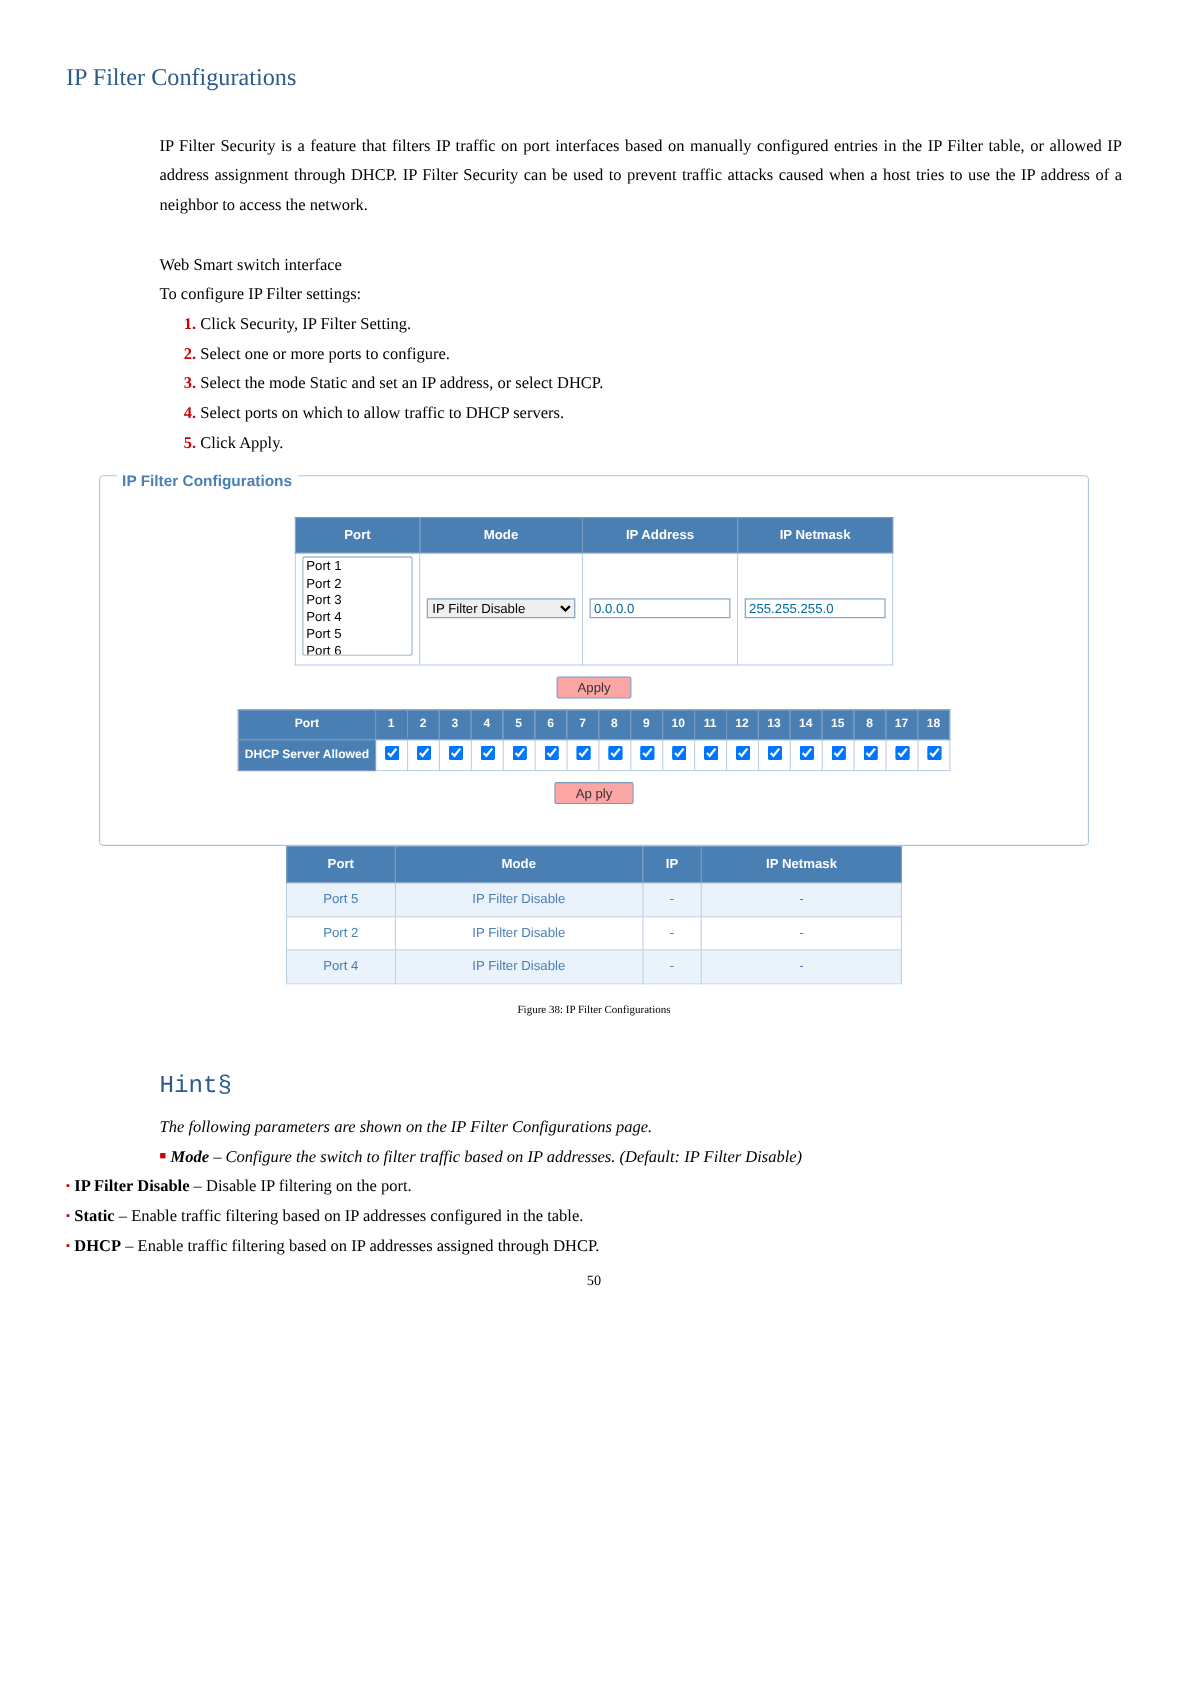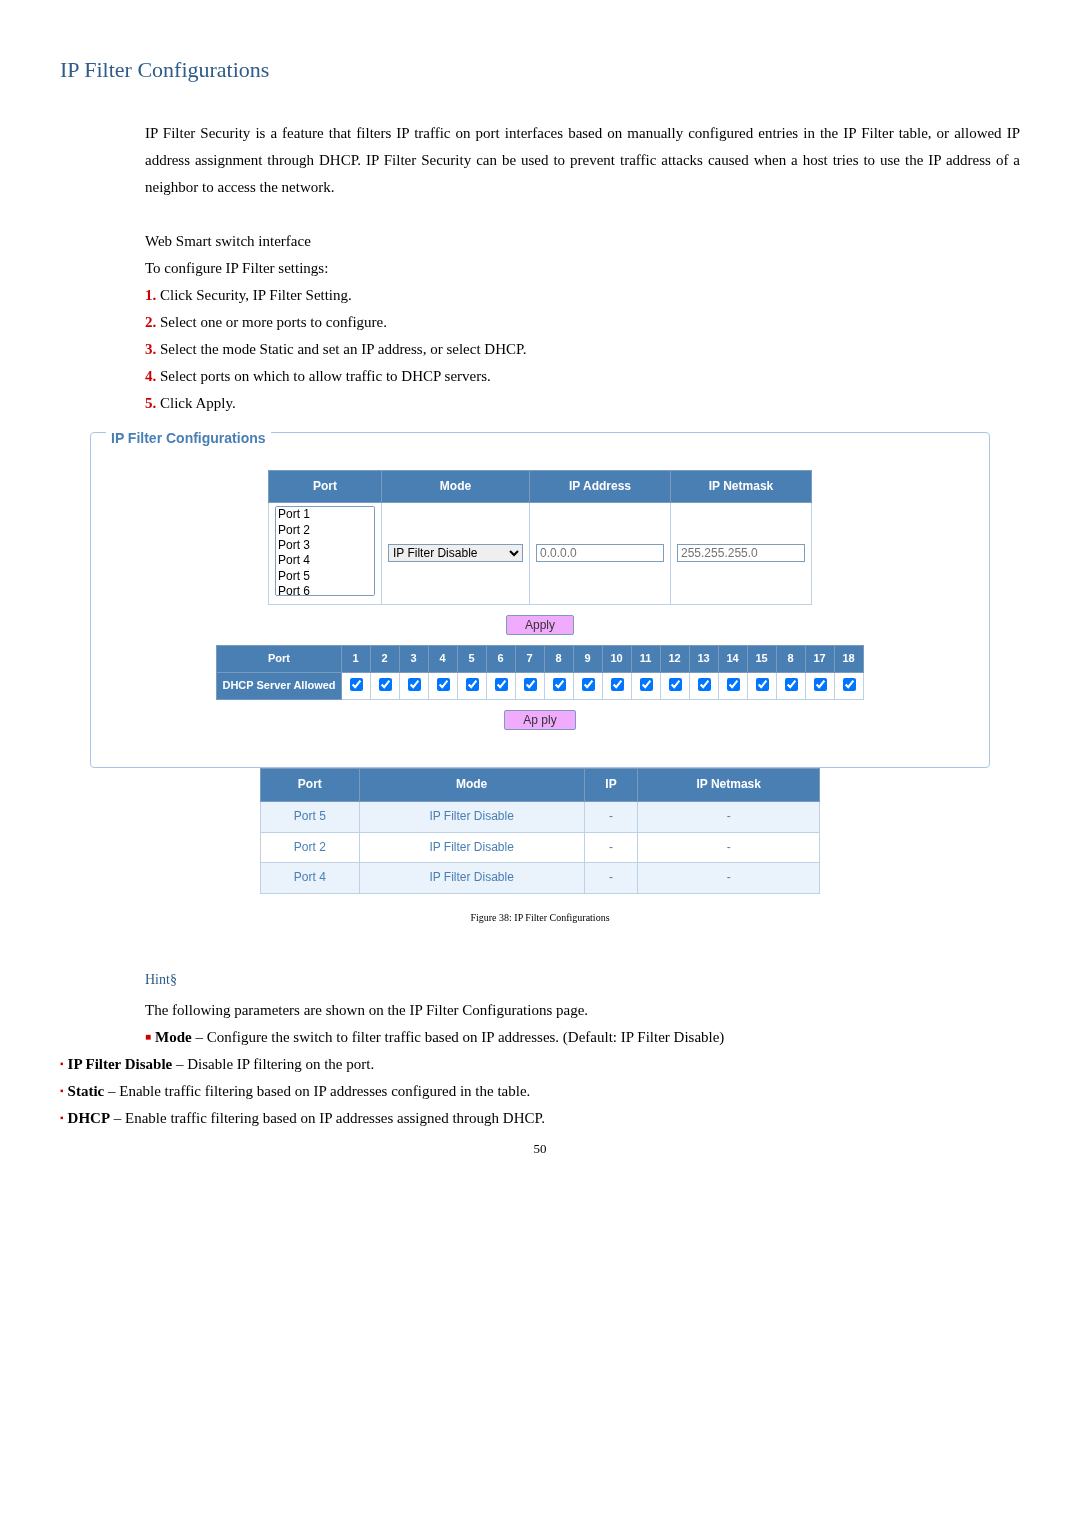--- a/index.html
+++ b/index.html
@@ -17,21 +17,21 @@
   color: #2e5c8a;
   font-size: 22px;
   font-weight: normal;
   margin-bottom: 30px;
 }
 .body-text {
   margin-left: 85px;
   text-align: justify;
 }
 .step-list {
-  margin-left: 85px;
+  margin-left: 107px;
 }
 .step-num {
   color: #c00;
   font-weight: bold;
 }
 .fieldset-box {
   border: 1px solid #a7c6e3;
   border-radius: 4px;
   margin: 15px 30px 0 30px;
   padding: 10px 15px 0 15px;
@@ -78,30 +78,30 @@
   font-family: Arial, sans-serif;
   font-size: 12px;
   border: 1px solid #7f9db9;
 }
 .txt-input {
   width: 120px;
   font-family: Arial, sans-serif;
   font-size: 12px;
   border: 1px solid #7f9db9;
   padding: 1px 3px;
-  color: #737373;
+  color: #0369a1;
 }
 .apply-btn {
   display: block;
   margin: 10px auto;
   padding: 2px 18px;
   font-family: Arial, sans-serif;
   font-size: 12px;
   border: 1px solid #7a9bc0;
-  background: #f0abfc;
+  background: #fca5a5;
   color: #333;
   border-radius: 2px;
 }
 .dhcp-table {
   border-collapse: collapse;
   margin: 5px auto 5px auto;
   font-family: Arial, sans-serif;
   font-size: 11px;
 }
 .dhcp-table th {
@@ -140,26 +140,28 @@
 }
 .status-table tr:nth-child(odd) td { background: #fff; }
 .status-table tr:nth-child(even) td { background: #eaf2fb; }
 .figure-caption {
   text-align: center;
   font-size: 10px;
   margin: 15px 0 40px 0;
 }
 .hint-title {
   color: #2e5c8a;
-  font-size: 14px;
+  font-size: 22px;
   margin-left: 85px;
   margin-bottom: 5px;
+  font-family: Liberation Mono, monospace;
 }
 .param-item {
   margin-left: 85px;
+  font-style: italic;
 }
 .sub-item {
 }
 .red-sq {
   color: #c00;
   font-size: 10px;
   vertical-align: 2px;
   margin-right: 4px;
 }
 .page-num {

